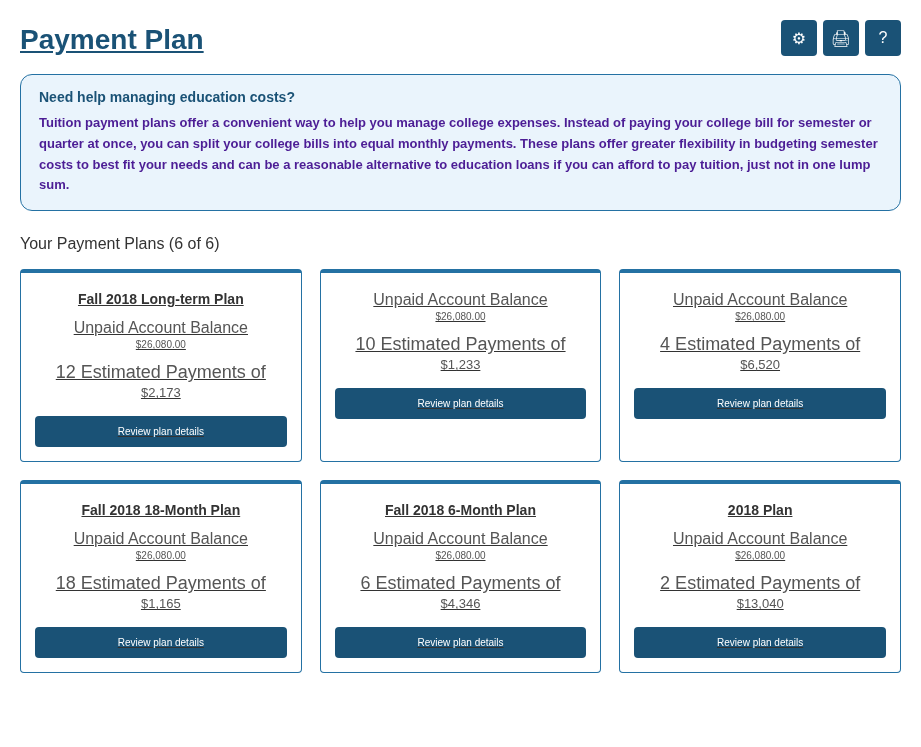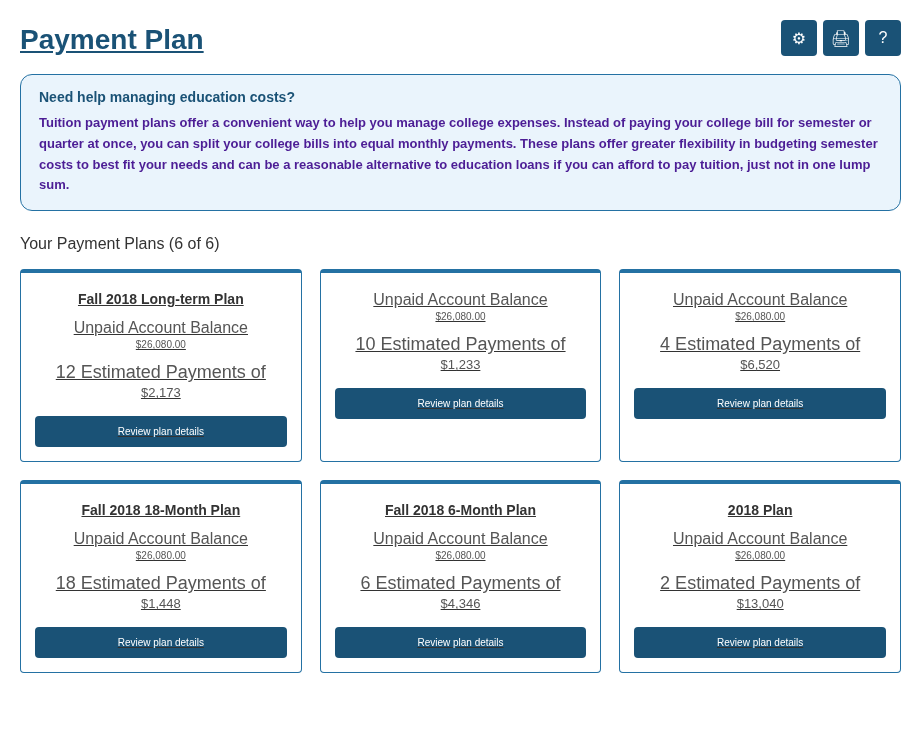--- a/index.html
+++ b/index.html
@@ -175,21 +175,21 @@
       <div class="plan-amount">$26,080.00</div>
       <div class="plan-payments-label">4 Estimated Payments of</div>
       <div class="plan-payments-amount">$6,520</div>
       <button class="review-btn">Review plan details</button>
     </div>
     <div class="plan-card">
       <div class="plan-card-title">Fall 2018 18-Month Plan</div>
       <div class="plan-label">Unpaid Account Balance</div>
       <div class="plan-amount">$26,080.00</div>
       <div class="plan-payments-label">18 Estimated Payments of</div>
-      <div class="plan-payments-amount">$1,448</div>
+      <div class="plan-payments-amount">$1,165</div>
       <button class="review-btn">Review plan details</button>
     </div>
     <div class="plan-card">
       <div class="plan-card-title">Fall 2018 6-Month Plan</div>
       <div class="plan-label">Unpaid Account Balance</div>
       <div class="plan-amount">$26,080.00</div>
       <div class="plan-payments-label">6 Estimated Payments of</div>
       <div class="plan-payments-amount">$4,346</div>
       <button class="review-btn">Review plan details</button>
     </div>

